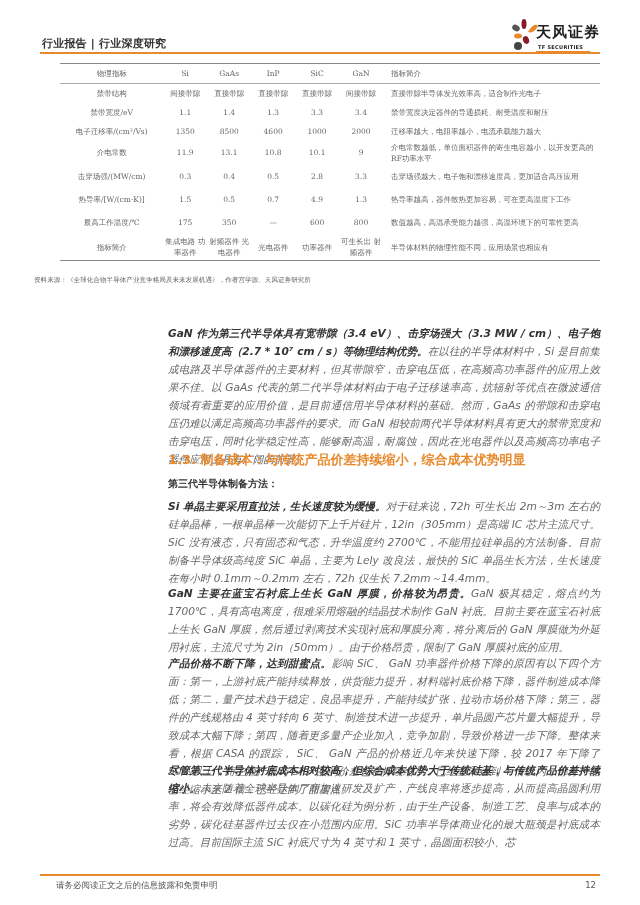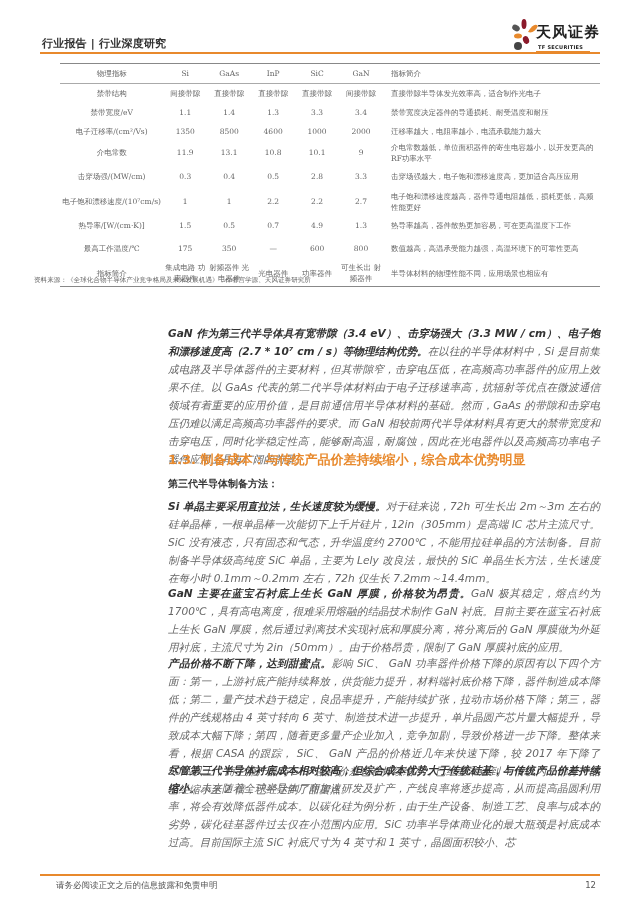--- a/index.html
+++ b/index.html
@@ -106,29 +106,20 @@
     </tr>
     <tr style="height:24px;">
       <td>击穿场强/(MW/cm)</td>
       <td>0.3</td>
       <td>0.4</td>
       <td>0.5</td>
       <td>2.8</td>
       <td>3.3</td>
       <td class="desc">击穿场强越大，电子饱和漂移速度高，更加适合高压应用</td>
     </tr>
-    <tr style="height:26px;">
-      <td>电子饱和漂移速度/(10⁷cm/s)</td>
-      <td>1</td>
-      <td>1</td>
-      <td>2.2</td>
-      <td>2.2</td>
-      <td>2.7</td>
-      <td class="desc">电子饱和漂移速度越高，器件导通电阻越低，损耗更低，高频性能更好</td>
-    </tr>
     <tr style="height:22px;">
       <td>热导率/[W/(cm·K)]</td>
       <td>1.5</td>
       <td>0.5</td>
       <td>0.7</td>
       <td>4.9</td>
       <td>1.3</td>
       <td class="desc">热导率越高，器件散热更加容易，可在更高温度下工作</td>
     </tr>
     <tr style="height:24px;">

